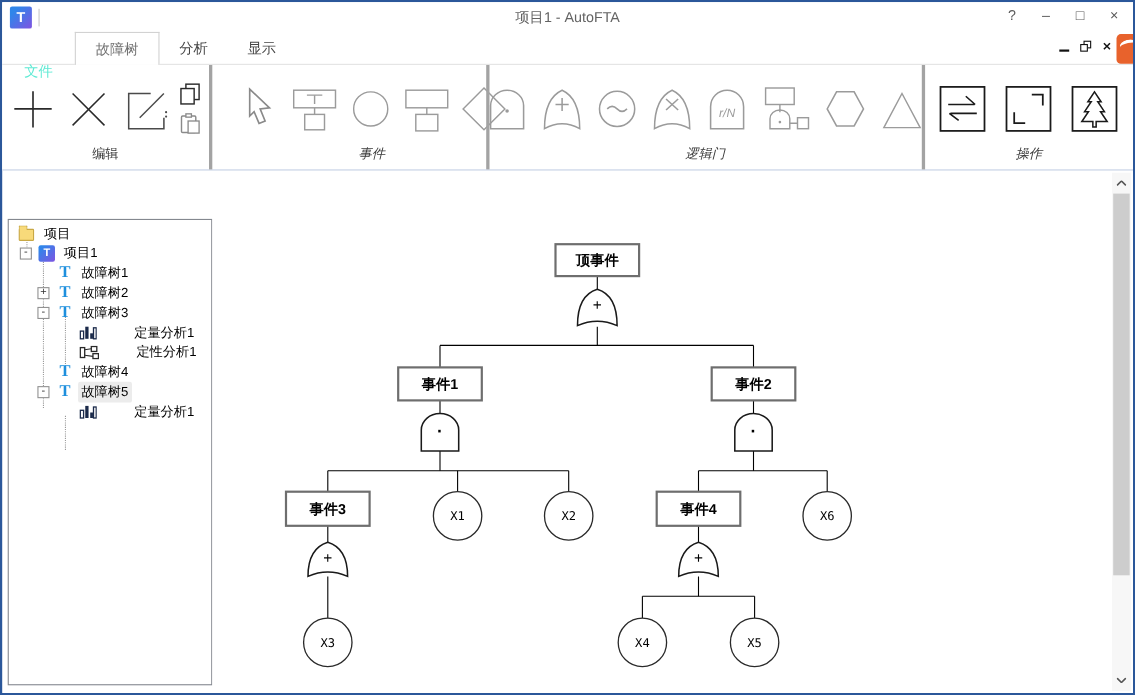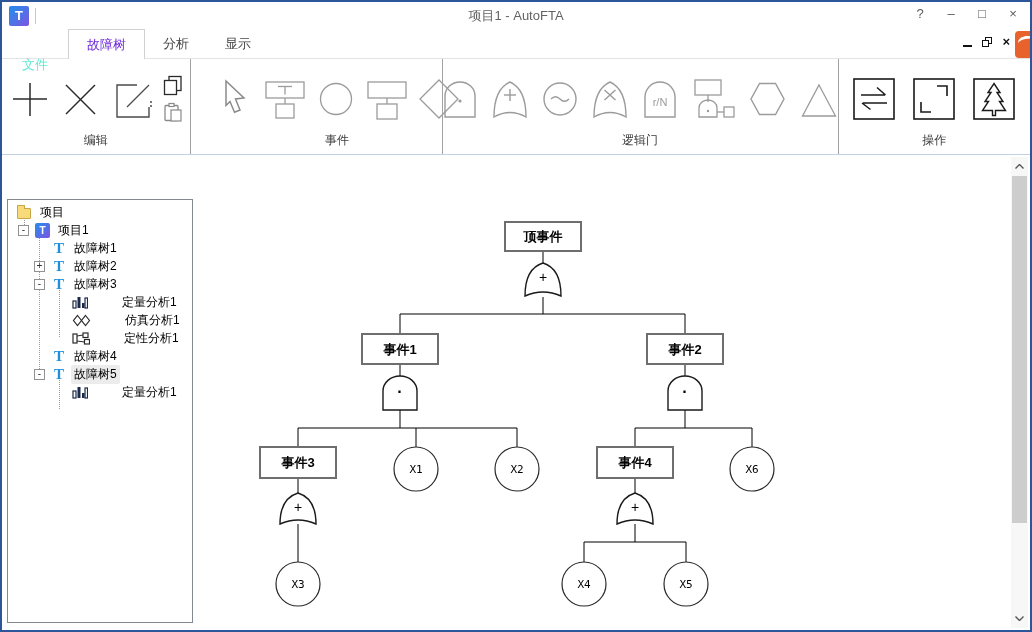--- a/index.html
+++ b/index.html
@@ -13,35 +13,35 @@
              font-size:13px; text-align:center; line-height:20px; }
   .qsep { position:absolute; left:33px; top:6px; height:16px; border-left:1px solid #c9c9c9; }
   .apptitle { position:absolute; left:0; right:0; top:5px; text-align:center; color:#636363; font-size:13px; }
   .winbtns { position:absolute; right:8px; top:4px; display:flex; gap:13px; color:#5a5a5a; font-size:13px; }
   .winbtns span { width:18px; text-align:center; cursor:default; }
 
   
   .tabrow { position:relative; height:30px; background:#fff; border-bottom:1px solid #e3e3e3; display:flex; align-items:stretch; }
   .tab { padding:0 18px; font-size:13px; color:#444; display:flex; align-items:center; }
   .tab.file { background:#2b579a; color:#5eead4; padding:0 20px;margin-top:36px; }
-  .tab.active { background:#fff; border:1px solid #d2d2d2; border-bottom:none; color:#6d28d9; margin-bottom:-1px; z-index:2; }
+  .tab.active { background:#fff; border:1px solid #d2d2d2; border-bottom:none; color:#737373; margin-bottom:-1px; z-index:2; }
   .mdibtns { position:absolute; right:20px; top:8px; display:flex; gap:10px; align-items:center; }
   .mdi-min { width:9px; height:9px; border-bottom:2px solid #111; }
   .mdi-restore { position:relative; width:10px; height:10px; }
   .mdi-restore i { position:absolute; display:block; width:7px; height:7px; border:1.5px solid #111; background:#fff; }
   .mdi-restore i:first-child { right:0; top:0; }
   .mdi-restore i:last-child { left:0; bottom:0; }
   .mdi-close { font-size:13px; font-weight:bold; color:#111; line-height:10px; }
   .badge { position:absolute; right:0; top:2px; width:15px; height:27px; background:#e8622c; border-radius:4px 0 0 4px; overflow:hidden; }
   .badge::after { content:""; position:absolute; left:3px; top:5px; width:16px; height:8px; border-radius:50%; border-top:3px solid #fff; transform:rotate(-12deg); }
 
   
   .ribbon { display:flex; height:96px; background:#fff; border-bottom:1px solid #c3d0e4; }
   .rgroup { display:flex; flex-direction:column; align-items:center; justify-content:space-between; padding:6px 0 3px 0; }
-  .rgroup + .rgroup { border-left:1px solid #a3a3a3; }
+  .rgroup + .rgroup { border-left:3px solid #a3a3a3;font-style:italic; }
   .g-edit { width:189px; } .g-event { width:252px;padding-left:42px; } .g-gate { width:396px; } .g-op { width:194px; }
   .icons { display:flex; align-items:center; justify-content:center; gap:4px; flex:1; }
   .tbtn { display:flex; align-items:center; justify-content:center; padding:1px; }
   .glabel { font-size:12px; color:#3a3a3a; padding-bottom:2px; }
   .clipcol { display:flex; flex-direction:column; gap:4px; align-items:center; }
   svg { display:block; }
 
   
   .main { position:absolute; left:2px; right:2px; top:155px; bottom:2px; background:#fff; }
   .treepanel { position:absolute; left:3px; top:2px; width:186px; bottom:5px; border:1px solid #84888f; background:#fff; overflow:hidden; padding-top:3px;margin-top:40px; }
@@ -302,27 +302,20 @@
         <span class="tlabel">故障树3</span>
       </div>
       <div class="trow d3">
         <svg class="aicon" width="16" height="14" viewBox="0 0 16 14">
           <rect x="1" y="6" width="3" height="7" fill="none" stroke="#1b2a4a" stroke-width="1.2"></rect>
           <rect x="5.5" y="2" width="3" height="11" fill="#1b2a4a"></rect>
           <rect x="10" y="8" width="2.5" height="5" fill="#1b2a4a"></rect>
           <rect x="13" y="3" width="2.5" height="10" fill="none" stroke="#1b2a4a" stroke-width="1.2"></rect>
         </svg>
         <span class="tlabel">定量分析1</span>
-      </div>
-      <div class="trow d3">
-        <svg class="aicon" width="19" height="13" viewBox="0 0 19 13">
-          <path d="M5.5 1.5 L9.5 6.5 L5.5 11.5 L1.5 6.5 Z" fill="none" stroke="#2a2a2a" stroke-width="1.2"></path>
-          <path d="M13.5 1.5 L17.5 6.5 L13.5 11.5 L9.5 6.5 Z" fill="none" stroke="#2a2a2a" stroke-width="1.2"></path>
-        </svg>
-        <span class="tlabel">仿真分析1</span>
       </div>
       <div class="trow d3">
         <svg class="aicon" width="18" height="13" viewBox="0 0 18 13">
           <rect x="1" y="2" width="4" height="9" fill="none" stroke="#2a2a2a" stroke-width="1.2"></rect>
           <rect x="11" y="1" width="5" height="4.5" fill="none" stroke="#2a2a2a" stroke-width="1.2"></rect>
           <rect x="12.5" y="7.5" width="5" height="4.5" fill="none" stroke="#2a2a2a" stroke-width="1.2"></rect>
           <line x1="5" y1="4" x2="11" y2="3" stroke="#2a2a2a" stroke-width="1"></line>
           <line x1="5" y1="9" x2="12.5" y2="10" stroke="#2a2a2a" stroke-width="1"></line>
         </svg>
         <span class="tlabel">定性分析1</span>

